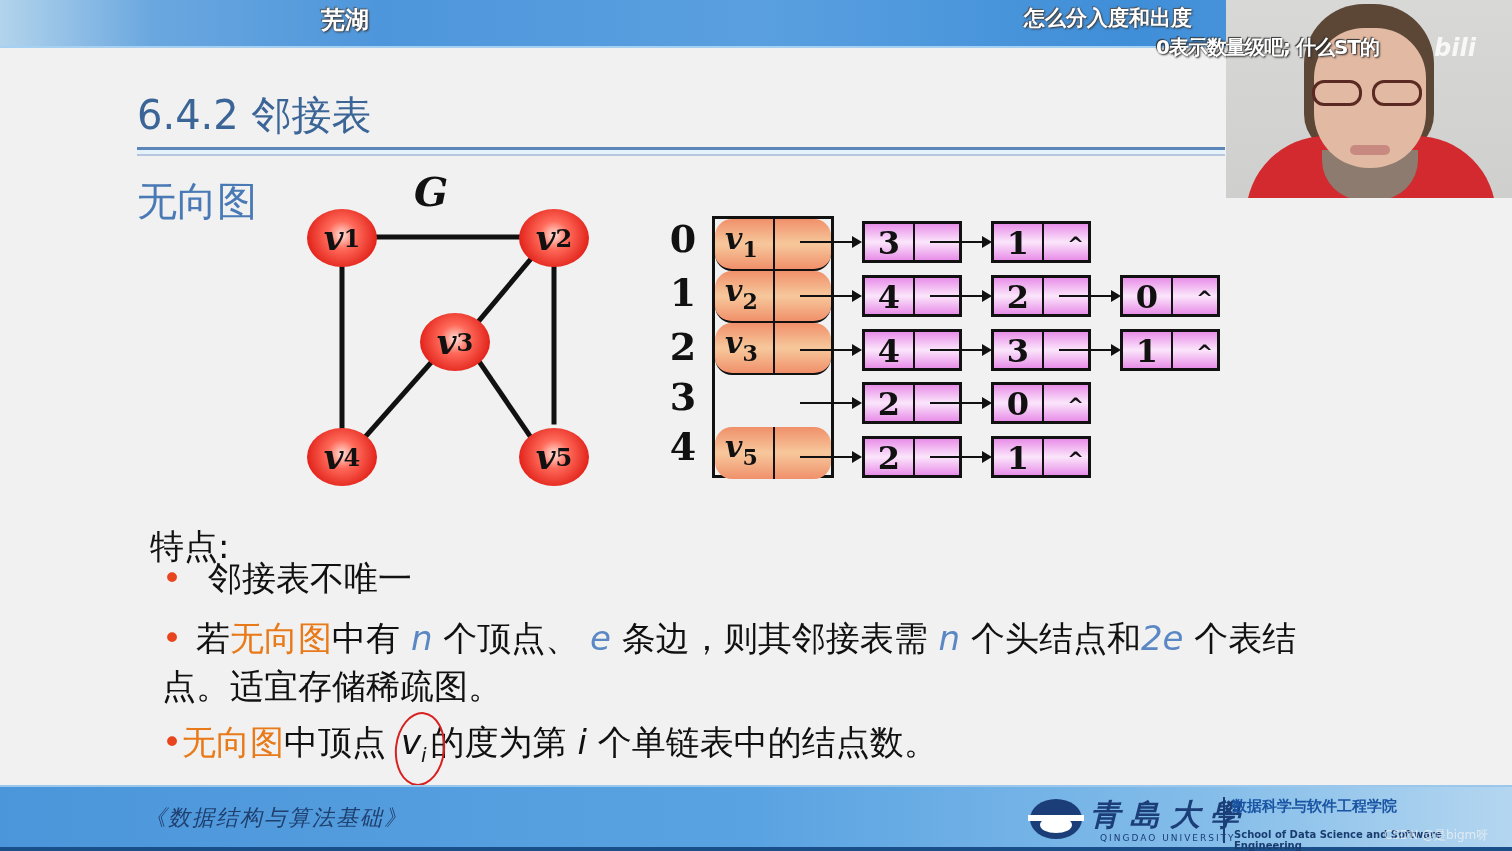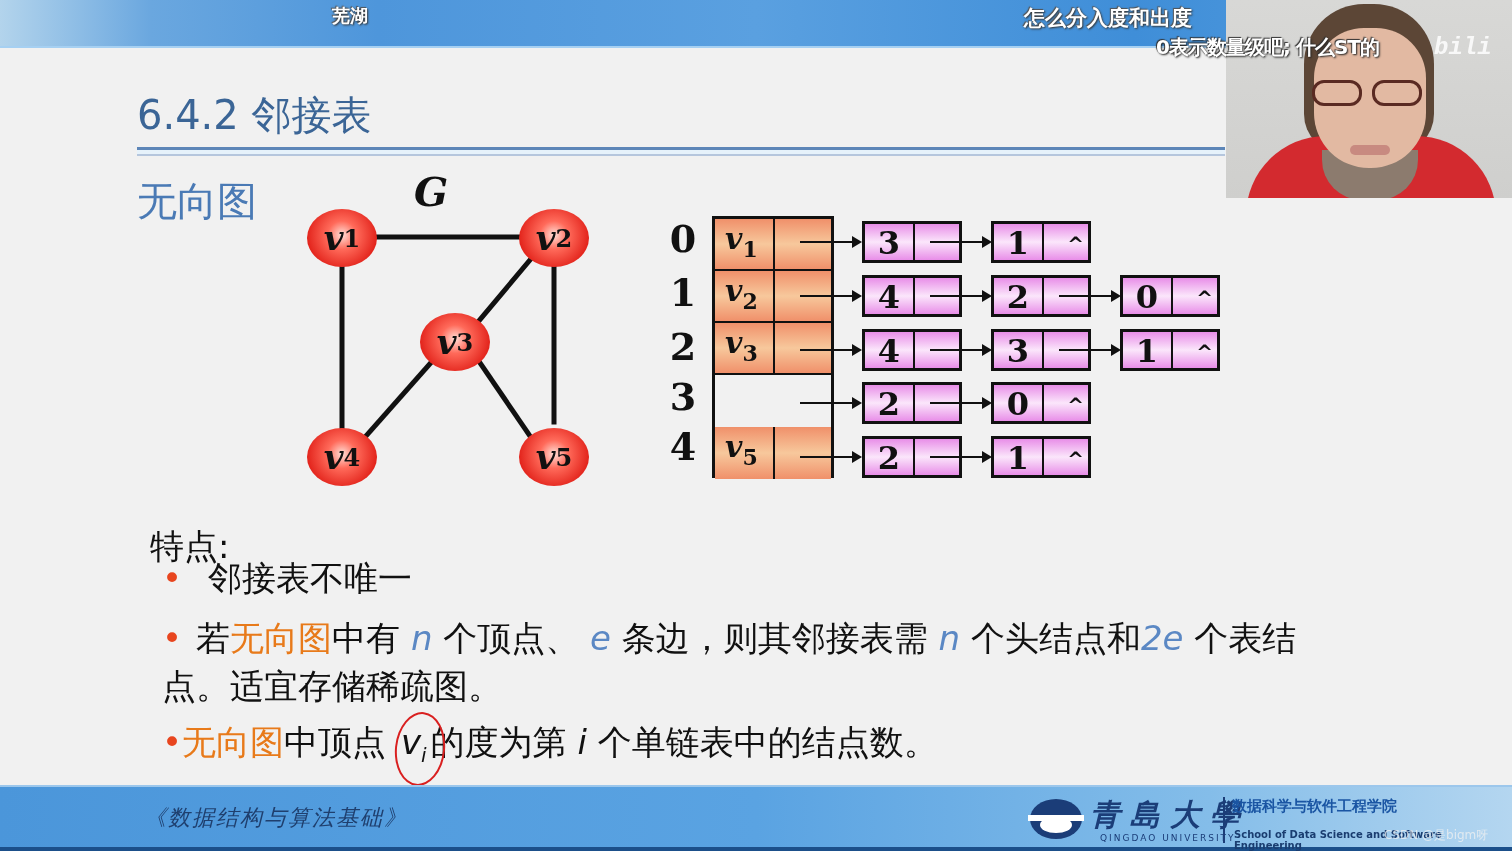--- a/index.html
+++ b/index.html
@@ -5,35 +5,35 @@
   * { box-sizing: border-box; margin: 0; padding: 0; }
   html, body { width: 1512px; height: 851px; overflow: hidden; background: #f1f1f1; }
   body { position: relative; font-family: "DejaVu Sans", sans-serif; }
 
   .top-bar {
     position: absolute; left: 0; top: 0; width: 1512px; height: 48px;
     background: linear-gradient(90deg, #b3d4ec 0%, #6aa7df 10%, #4e96db 25%, #5aa0e0 50%, #3f8ed8 75%, #5aa0e0 100%);
     border-bottom: 2px solid #a6d0f2;
   }
   .top-left-caption {
-    position: absolute; left: 332px; top: 4px; color: #fff; font-size: 18px; font-weight: bold;
+    position: absolute; left: 321px; top: 4px; color: #fff; font-size: 24px; font-weight: bold;
     text-shadow: 1px 1px 2px #333, -1px -1px 1px #555;
   }
   .top-right-caption {
     position: absolute; left: 1024px; top: 4px; color: #fff; font-size: 21px; font-weight: bold;
     text-shadow: 1px 1px 2px #333, -1px -1px 1px #555;
     font-family: Liberation Serif, serif;
   }
   .danmaku {
     position: absolute; left: 1156px; top: 34px; color: #fff; font-size: 20px; font-weight: bold;
     text-shadow: 1px 1px 2px #222, -1px -1px 1px #333; z-index: 5; letter-spacing: -1px;
   }
   .bili-logo {
     position: absolute; left: 1434px; top: 34px; color: #fff; font-size: 24px; font-weight: bold;
-    opacity: .85; z-index: 5; font-style: italic; font-family: Liberation Mono, monospace;
+    opacity: .85; z-index: 5; font-style: italic;
   }
 
   .webcam {
     position: absolute; left: 1226px; top: 0; width: 286px; height: 198px;
     background: linear-gradient(180deg, #d8d8d6 0%, #cfcfcd 100%); overflow: hidden;
   }
   .webcam .hair { position: absolute; left: 78px; top: 4px; width: 130px; height: 150px; border-radius: 60px 60px 40px 40px; background: #5c4636; }
   .webcam .face { position: absolute; left: 88px; top: 28px; width: 112px; height: 140px; border-radius: 50px 50px 55px 55px; background: #e2b9a2; }
   .webcam .glasses-l, .webcam .glasses-r { position: absolute; top: 80px; width: 50px; height: 26px; border: 3px solid #5a2a22; border-radius: 12px; }
   .webcam .glasses-l { left: 86px; }
@@ -69,20 +69,21 @@
 
   .adj { position: absolute; left: 660px; top: 210px; width: 580px; height: 280px; }
   .adj-index {
     position: absolute; left: 0; width: 46px; text-align: center;
     font-family: "DejaVu Serif", serif; font-weight: bold; font-size: 38px; color: #111;
   }
   .head-table { position: absolute; left: 52px; top: 6px; width: 122px; height: 262px; border: 3px solid #111; }
   .head-row {
     position: absolute; left: 0; width: 116px; height: 52px; border-bottom: 2px solid #111;
     background: linear-gradient(180deg, #f0906a 0%, #f7c89c 50%, #f0906a 100%);
+    border-radius: 17px;
   }
   .head-row:last-child { border-bottom: none; }
   .head-row .divider { position: absolute; left: 58px; top: 0; height: 100%; border-left: 2px solid #111; }
   .head-vertex {
     position: absolute; left: 10px; top: 2px; font-family: "DejaVu Serif", serif; font-style: italic;
     font-weight: bold; font-size: 30px; color: #111;
   }
   .head-vertex sub { font-style: normal; font-size: 22px; vertical-align: -8px; }
 
   .node {

